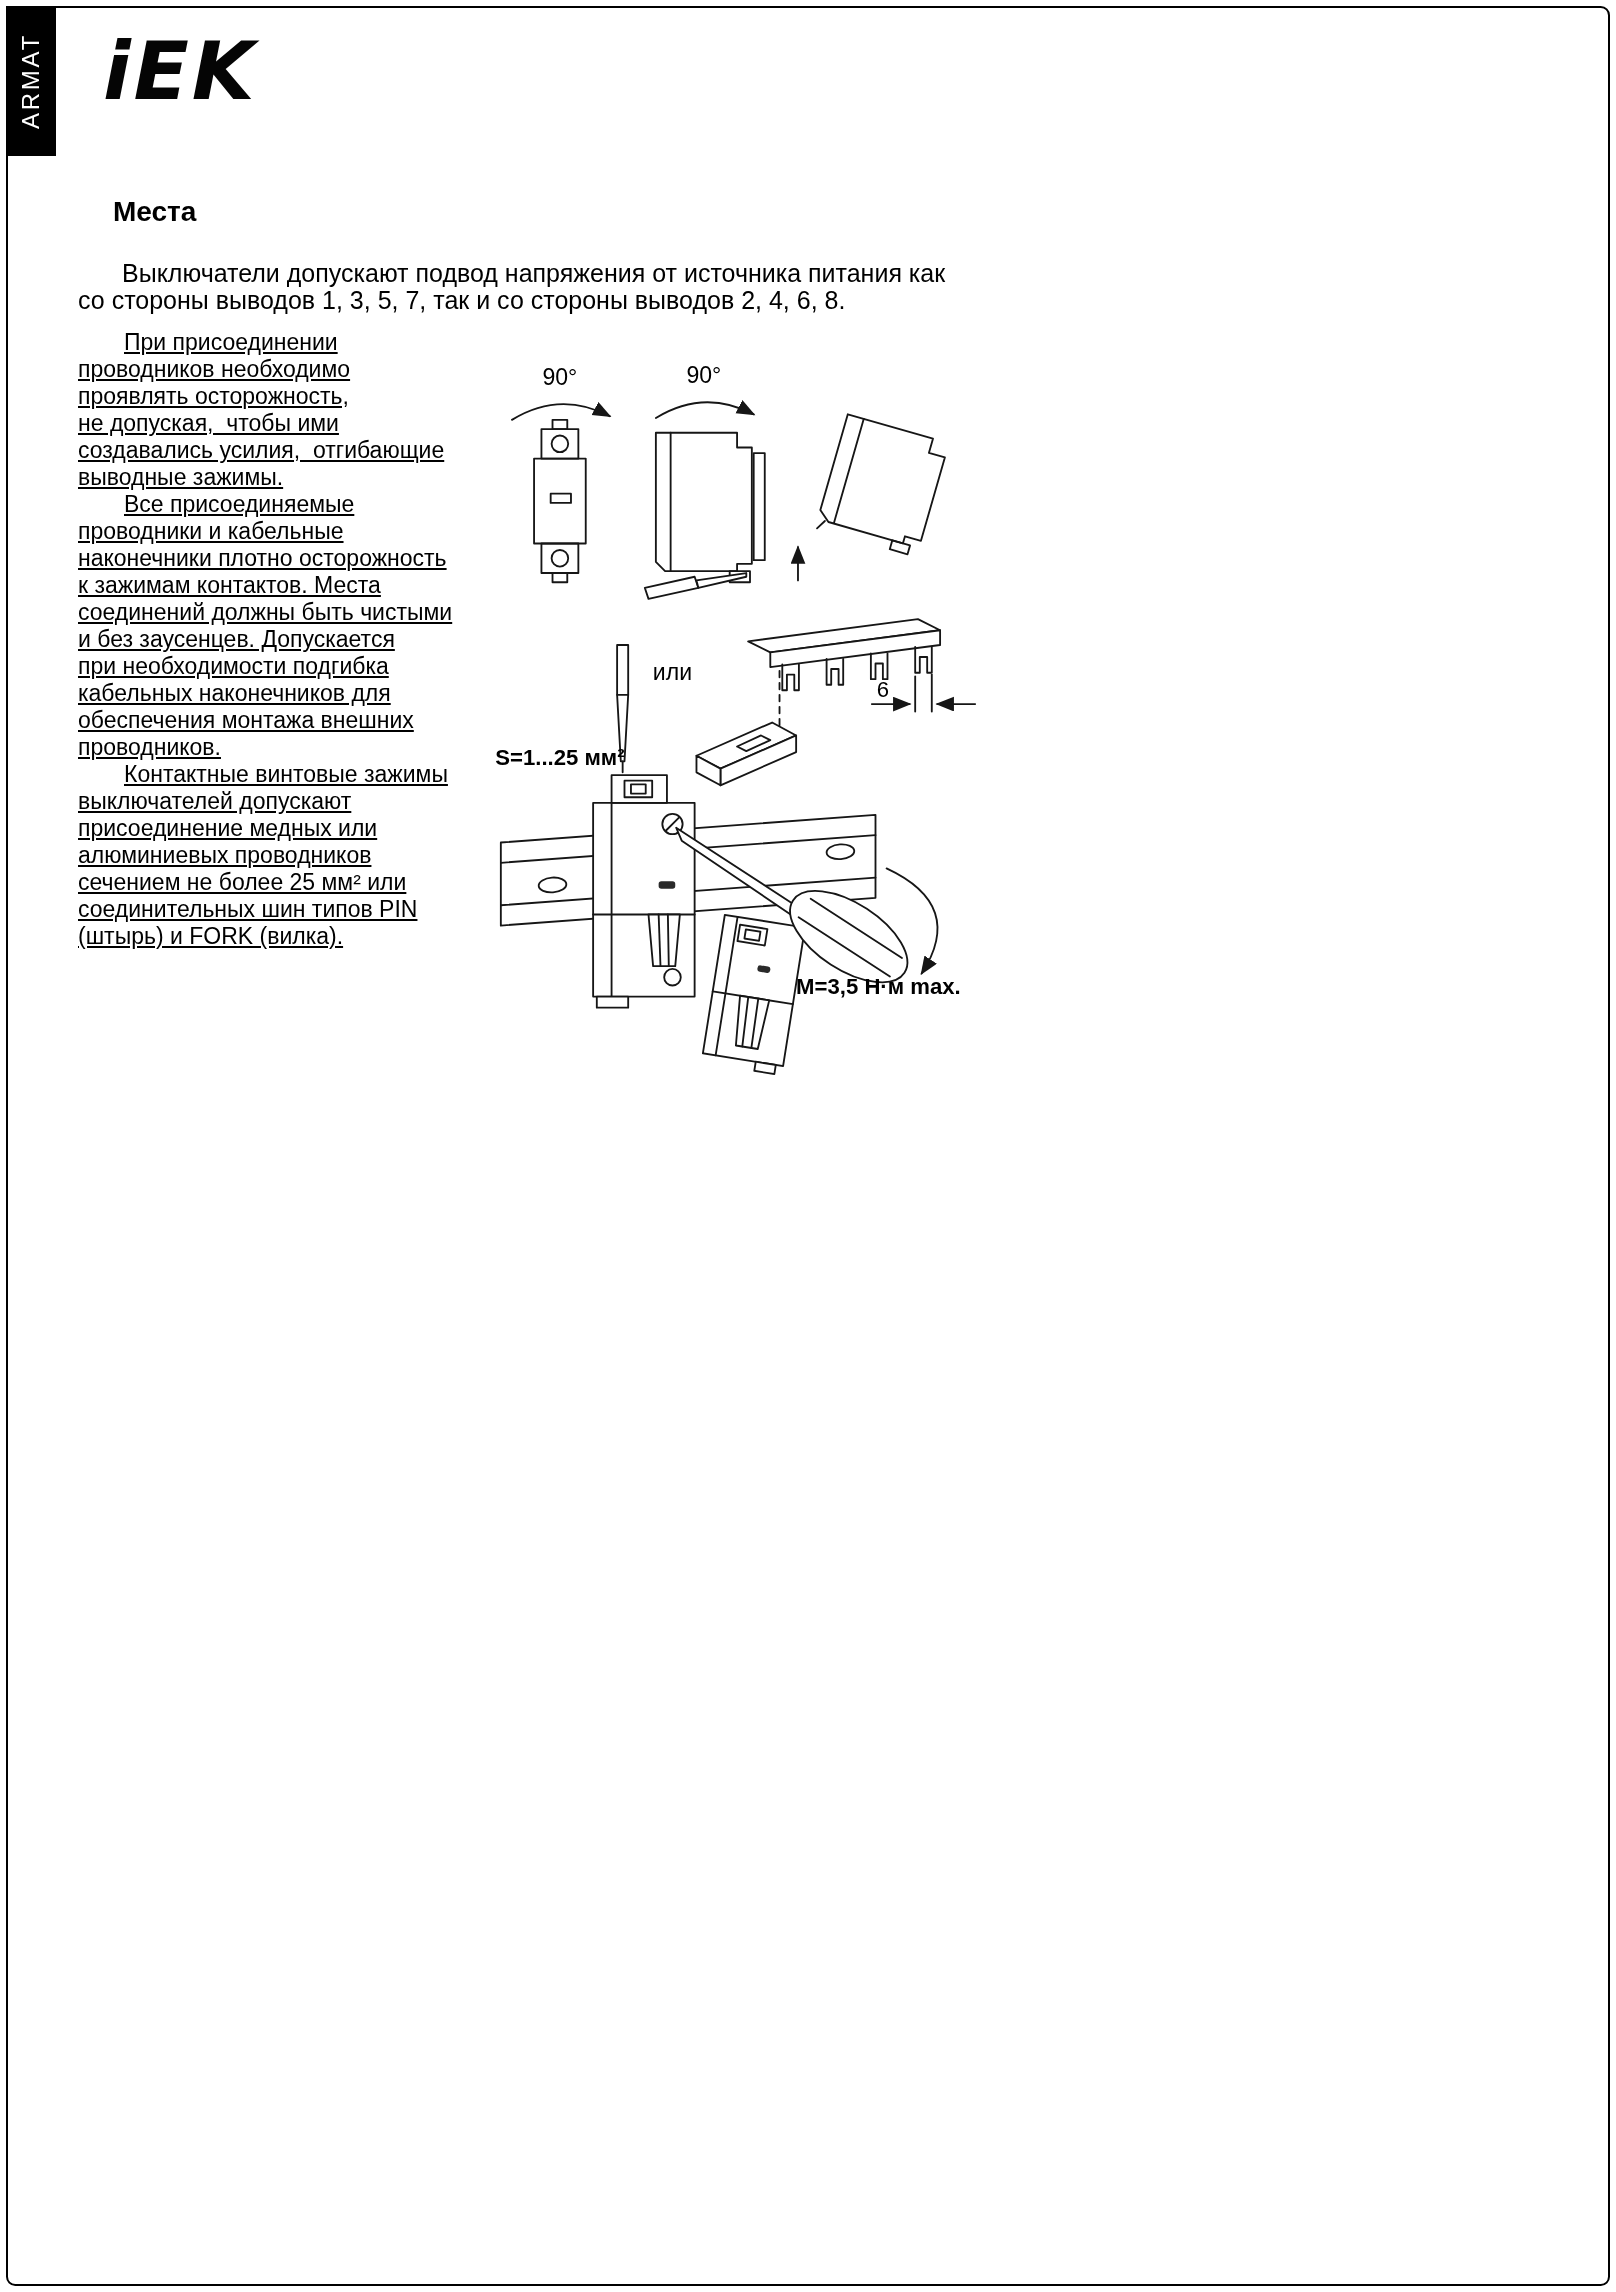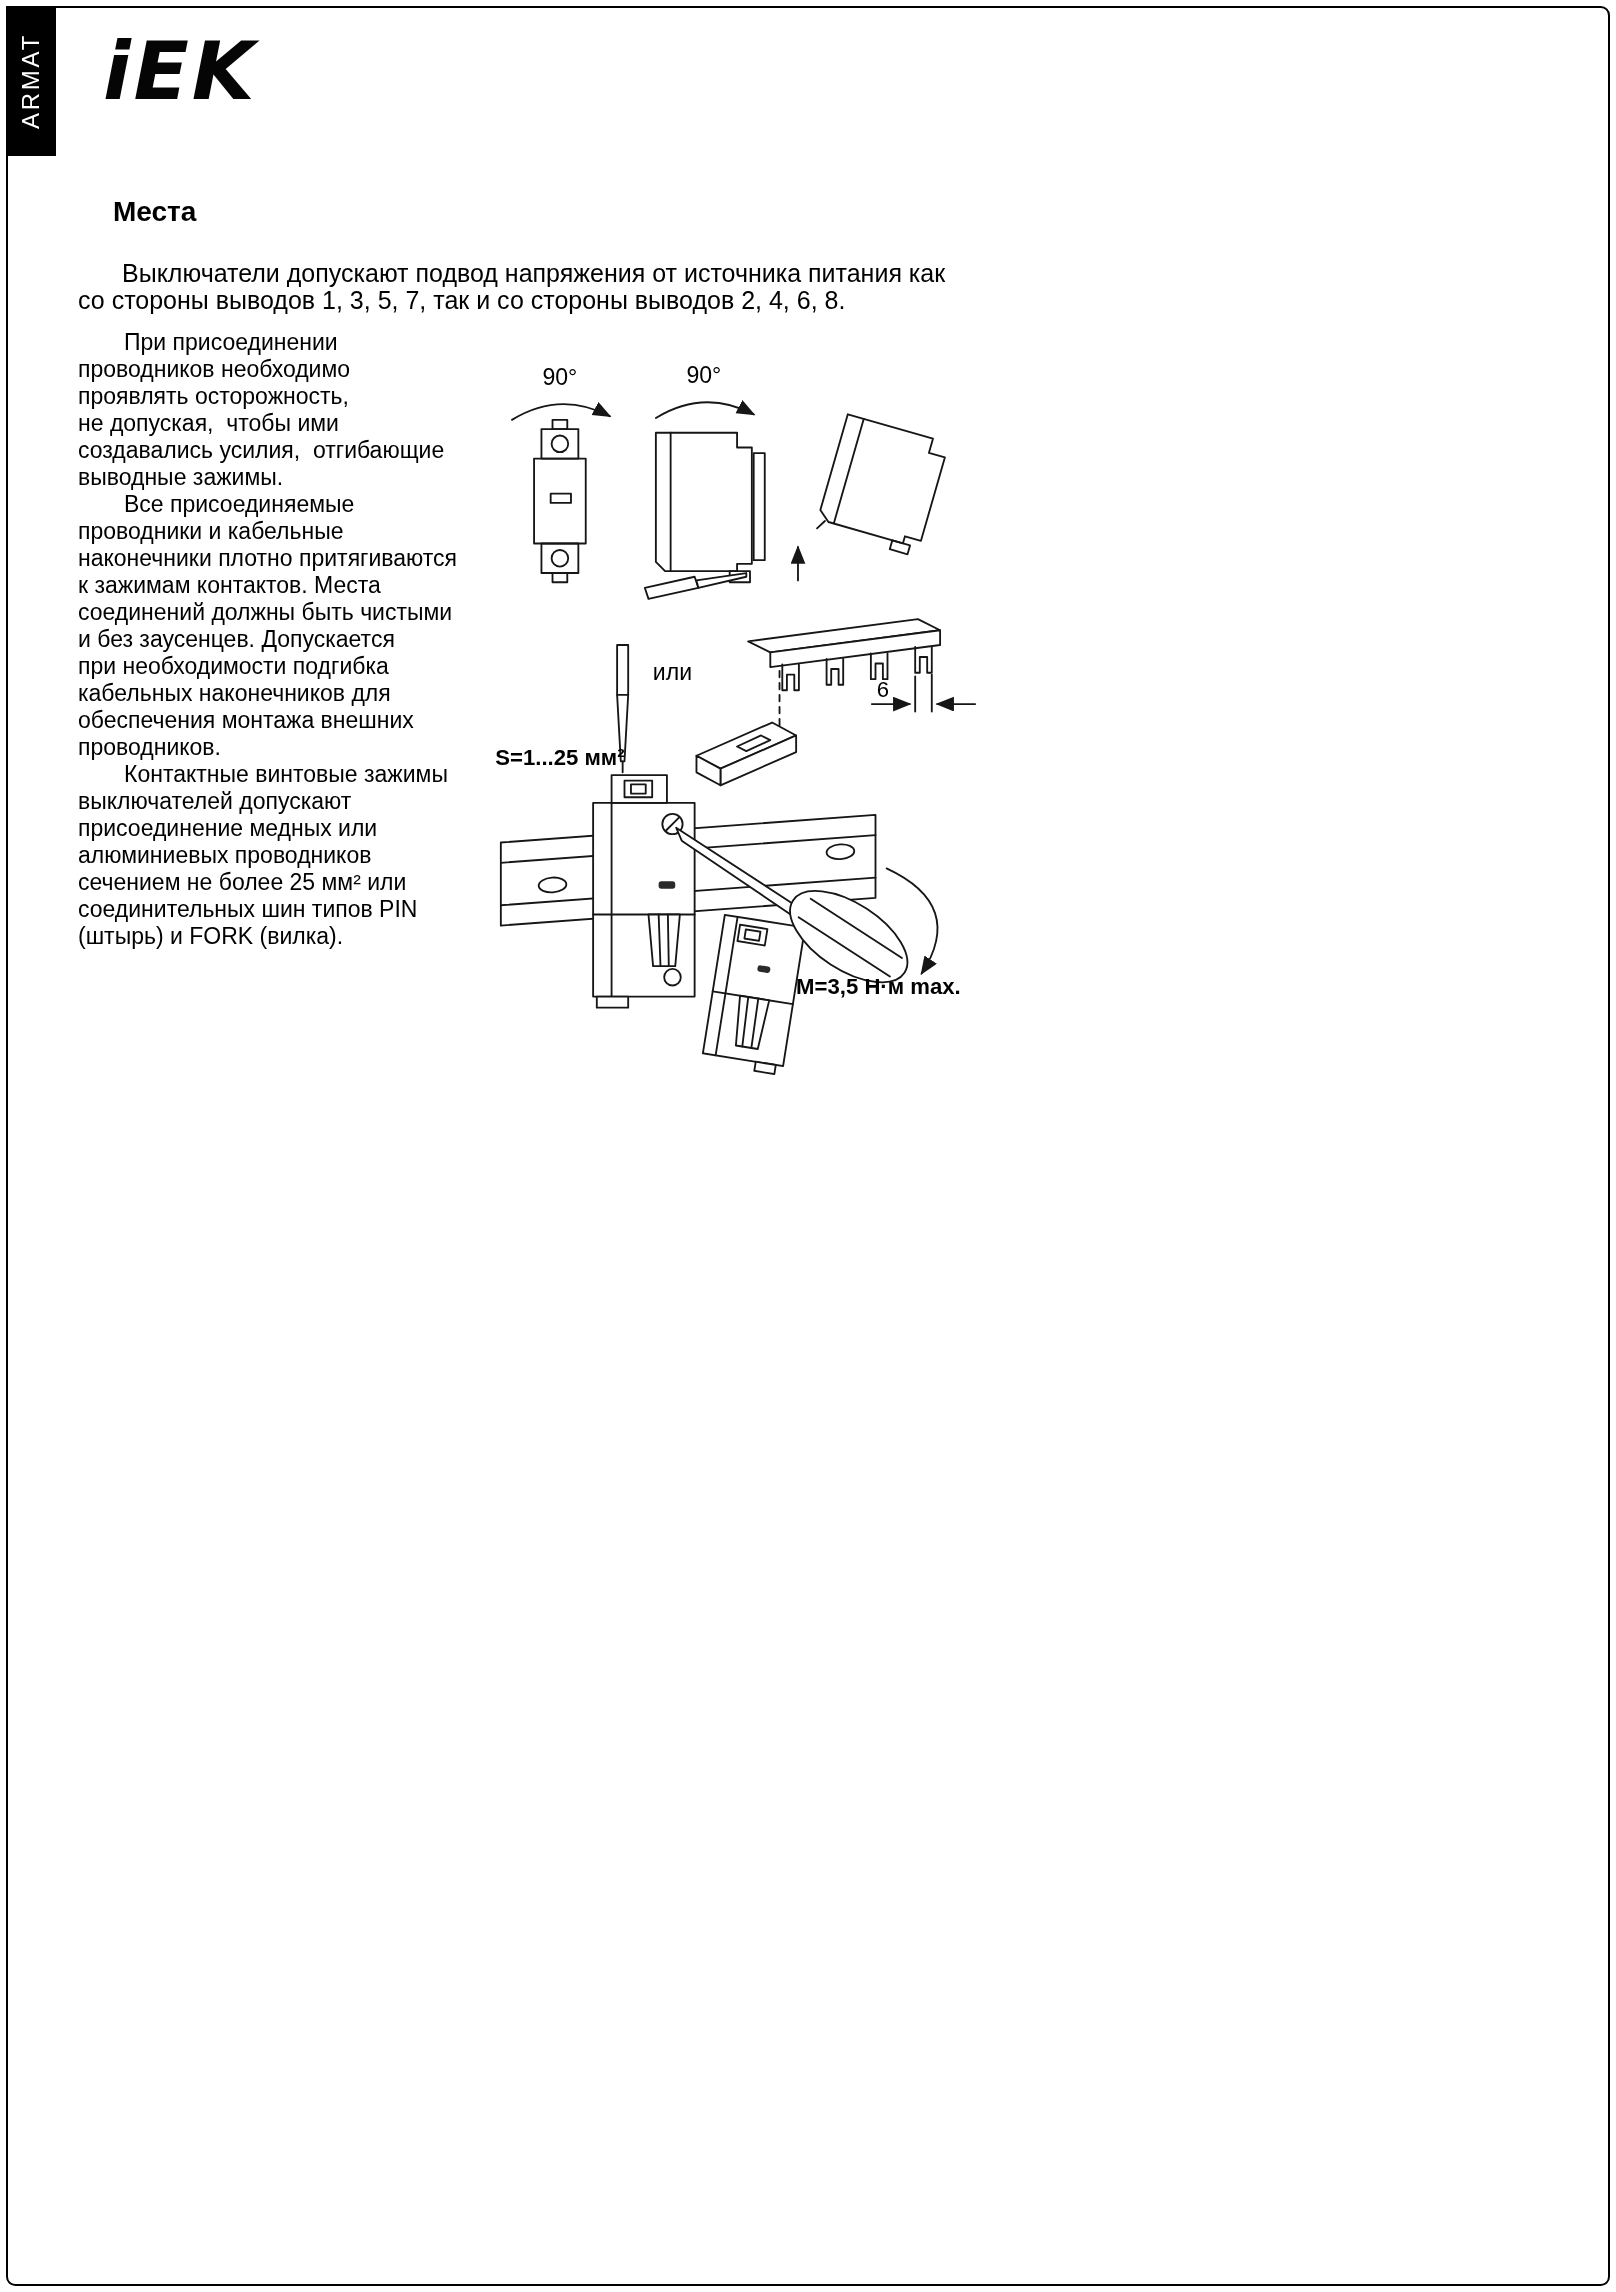--- a/index.html
+++ b/index.html
@@ -39,21 +39,21 @@
   .p1 {
     position:absolute; left:78px; top:260px; width:886px;
     font-size:25px; line-height:27px;
     text-indent:44px; white-space:pre-wrap;
   }
 
   .col {
     position:absolute; left:78px; top:329px; width:480px;
     font-size:23px; line-height:27px;
   }
-  .col p { white-space:pre-wrap; text-indent:46px; margin:0; }
+  .col p { white-space:pre-wrap; text-indent:46px; margin:0;text-decoration:underline; }
 
   .figure { position:absolute; left:475px; top:355px; width:526px; height:748px; }
 
   .figure path, .figure rect, .figure line, .figure circle,
   .figure ellipse, .figure polygon {
     stroke:#161616; stroke-width:2; fill:none;
     stroke-linejoin:round; stroke-linecap:round;
   }
   .figure .fill-white { fill:#fff; }
   .figure .fill-dark  { fill:#2a2a2a; stroke:none; }
@@ -87,21 +87,21 @@
 
   <div class="col">
     <p>При присоединении
 проводников необходимо
 проявлять осторожность,
 не допуская,  чтобы ими
 создавались усилия,  отгибающие
 выводные зажимы.</p>
     <p>Все присоединяемые
 проводники и кабельные
-наконечники плотно притягиваются
+наконечники плотно осторожность
 к зажимам контактов. Места
 соединений должны быть чистыми
 и без заусенцев. Допускается
 при необходимости подгибка
 кабельных наконечников для
 обеспечения монтажа внешних
 проводников.</p>
     <p>Контактные винтовые зажимы
 выключателей допускают
 присоединение медных или

